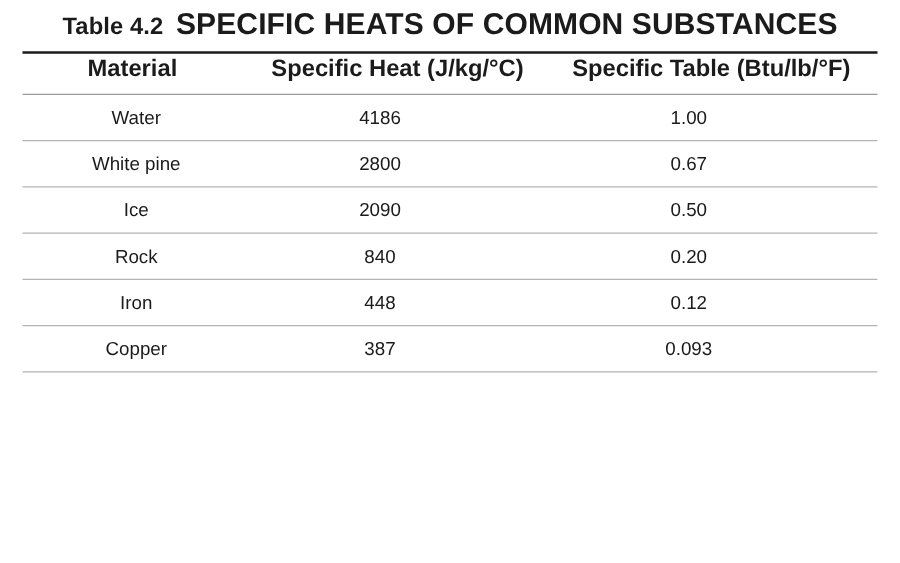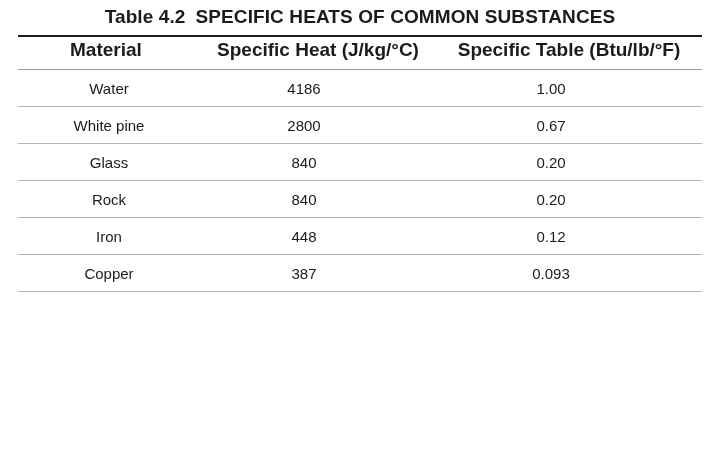--- a/index.html
+++ b/index.html
@@ -30,21 +30,21 @@
     letter-spacing: 0.1px;
     padding-top: 6px;
     padding-bottom: 7px;
     white-space: nowrap;
   }
   .caption .caption-num {
     font-size: 19px;
     font-weight: bold;
   }
   .caption .caption-title {
-    font-size: 19px;
+    font-size: 24px;
     font-weight: bold;
     margin-left: 10px;
   }
 
   table {
     border-collapse: collapse;
     width: 684px;
     margin: 0 auto;
     table-layout: fixed;
   }
@@ -117,23 +117,23 @@
         <td class="cell-material">Water</td>
         <td class="cell-si">4186</td>
         <td class="cell-btu">1.00</td>
       </tr>
       <tr>
         <td class="cell-material">White pine</td>
         <td class="cell-si">2800</td>
         <td class="cell-btu">0.67</td>
       </tr>
       <tr>
-        <td class="cell-material">Glass</td>
-        <td class="cell-si">840</td>
-        <td class="cell-btu">0.20</td>
+        <td class="cell-material">Ice</td>
+        <td class="cell-si">2090</td>
+        <td class="cell-btu">0.50</td>
       </tr>
       <tr>
         <td class="cell-material">Rock</td>
         <td class="cell-si">840</td>
         <td class="cell-btu">0.20</td>
       </tr>
       <tr>
         <td class="cell-material">Iron</td>
         <td class="cell-si">448</td>
         <td class="cell-btu">0.12</td>

